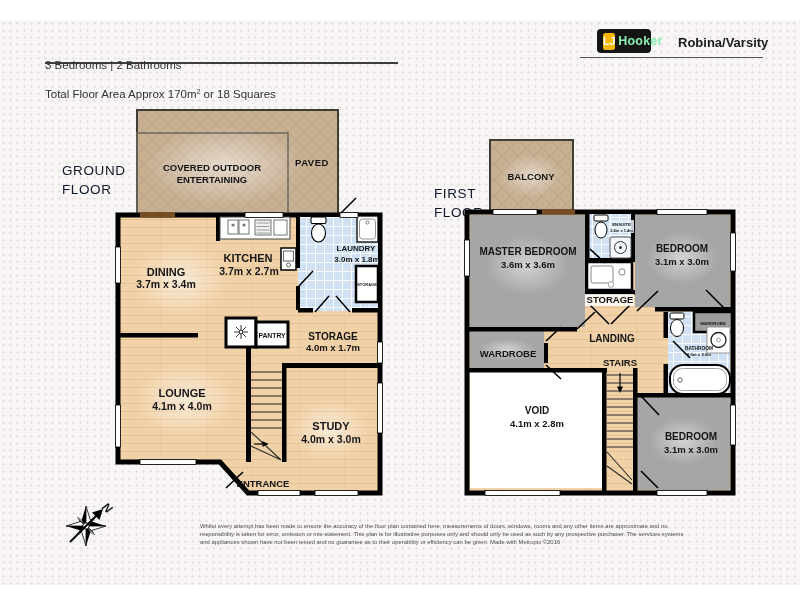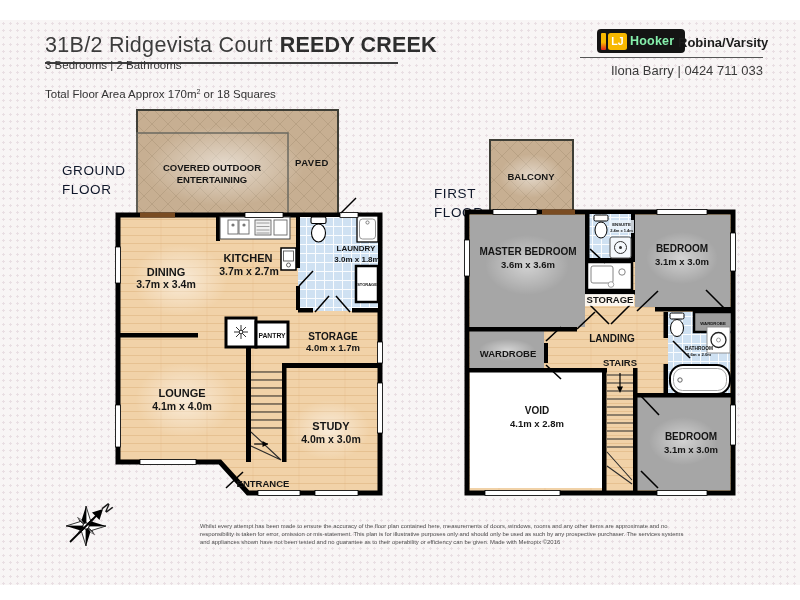--- a/index.html
+++ b/index.html
@@ -11,21 +11,21 @@
         background-size:7px 7px;}
   
   #title{position:absolute;left:45px;top:33px;font-size:21.5px;color:#3c3c3c;white-space:nowrap;}
   #title .t-normal{font-weight:400;letter-spacing:.3px;}
   #title .t-bold{font-weight:700;margin-left:7px;letter-spacing:.2px;color:#2e2e2e;}
   #title-rule{position:absolute;left:45px;top:62px;width:353px;height:2px;background:#3e3e3e;}
   #specs{position:absolute;left:45px;top:59px;font-size:11.5px;color:#333;}
   #area{position:absolute;left:45px;top:88px;font-size:11.5px;color:#333;}
   #area sup{font-size:7px;vertical-align:4px;}
   
-  #logo{position:absolute;left:597px;top:29px;width:88px;height:24px;background:#141414;
+  #logo{position:absolute;left:597px;top:29px;width:54px;height:24px;background:#141414;
         border-radius:4px;display:flex;align-items:center;padding:0 4px;box-sizing:border-box;text-align:center;}
   #logo .flash{width:5px;height:17px;border-radius:1px;
         background:linear-gradient(180deg,#f8b800 0%,#f8b800 55%,#e1251b 100%);}
   #logo .lj{width:19px;height:17px;background:#f8b800;border-radius:2.5px;color:#fff;
         font-weight:700;font-size:10.5px;display:flex;align-items:center;justify-content:center;margin-left:2px;}
   #logo .hooker{color:#86efac;font-weight:700;font-size:12.5px;margin-left:3px;letter-spacing:.2px;}
   #office{position:absolute;left:678px;top:35px;font-size:13px;font-weight:700;color:#1c1c1c;}
   #agent-rule{position:absolute;left:580px;top:57px;width:183px;height:1px;background:#555;}
   #agent{position:absolute;left:570px;top:63px;width:193px;text-align:right;font-size:13px;color:#3a3a3a;}
   
@@ -40,35 +40,31 @@
         line-height:1.32;color:#4d4d4d;}
   svg text{font-family:"Liberation Sans",sans-serif;font-weight:700;fill:#151515;}
   svg .dim{font-weight:700;}
 </style>
 </head>
 <body>
 
 <div id="page">
   <div id="bg-texture"></div>
 
-  <div id="title">
-    <span class="t-normal">31B/2 Ridgevista Court</span><span class="t-bold">REEDY CREEK</span>
-  </div>
   <div id="title-rule"></div>
   <div id="specs">3 Bedrooms | 2 Bathrooms</div>
   <div id="area"><span>Total Floor Area Approx 170m</span><sup>2</sup><span> or 18 Squares</span></div>
 
   <div id="logo">
     <div class="flash"></div>
     <div class="lj">LJ</div>
     <div class="hooker">Hooker</div>
   </div>
   <div id="office">Robina/Varsity</div>
   <div id="agent-rule"></div>
-  <div id="agent">Ilona Barry | 0424 711 033</div>
 
   <div id="ground-label" class="floor-label">
     <div>GROUND</div>
     <div>FLOOR</div>
   </div>
   <div id="first-label" class="floor-label">
     <div>FIRST</div>
     <div>FLOOR</div>
   </div>
 

